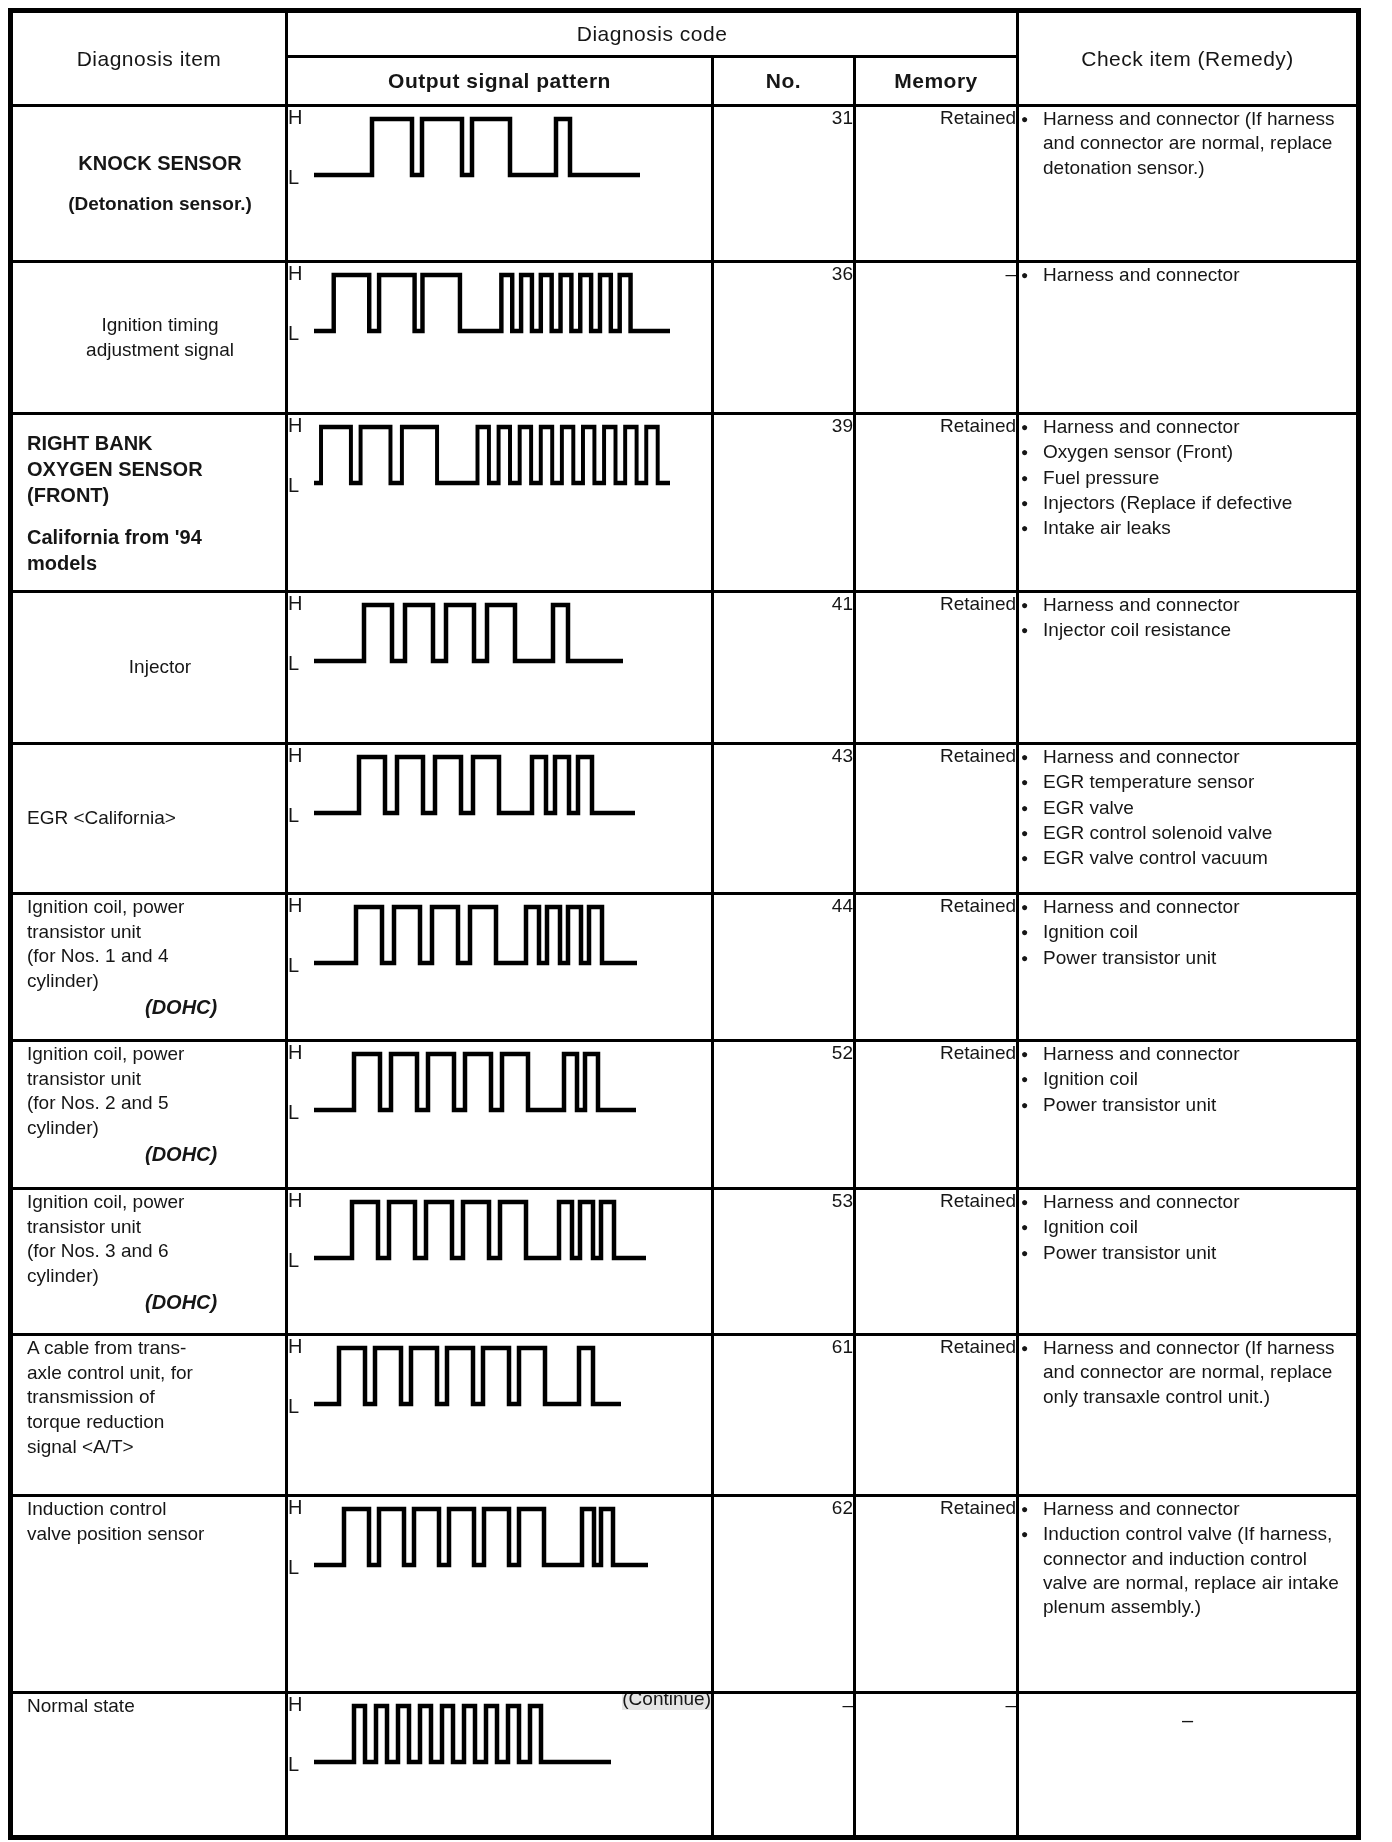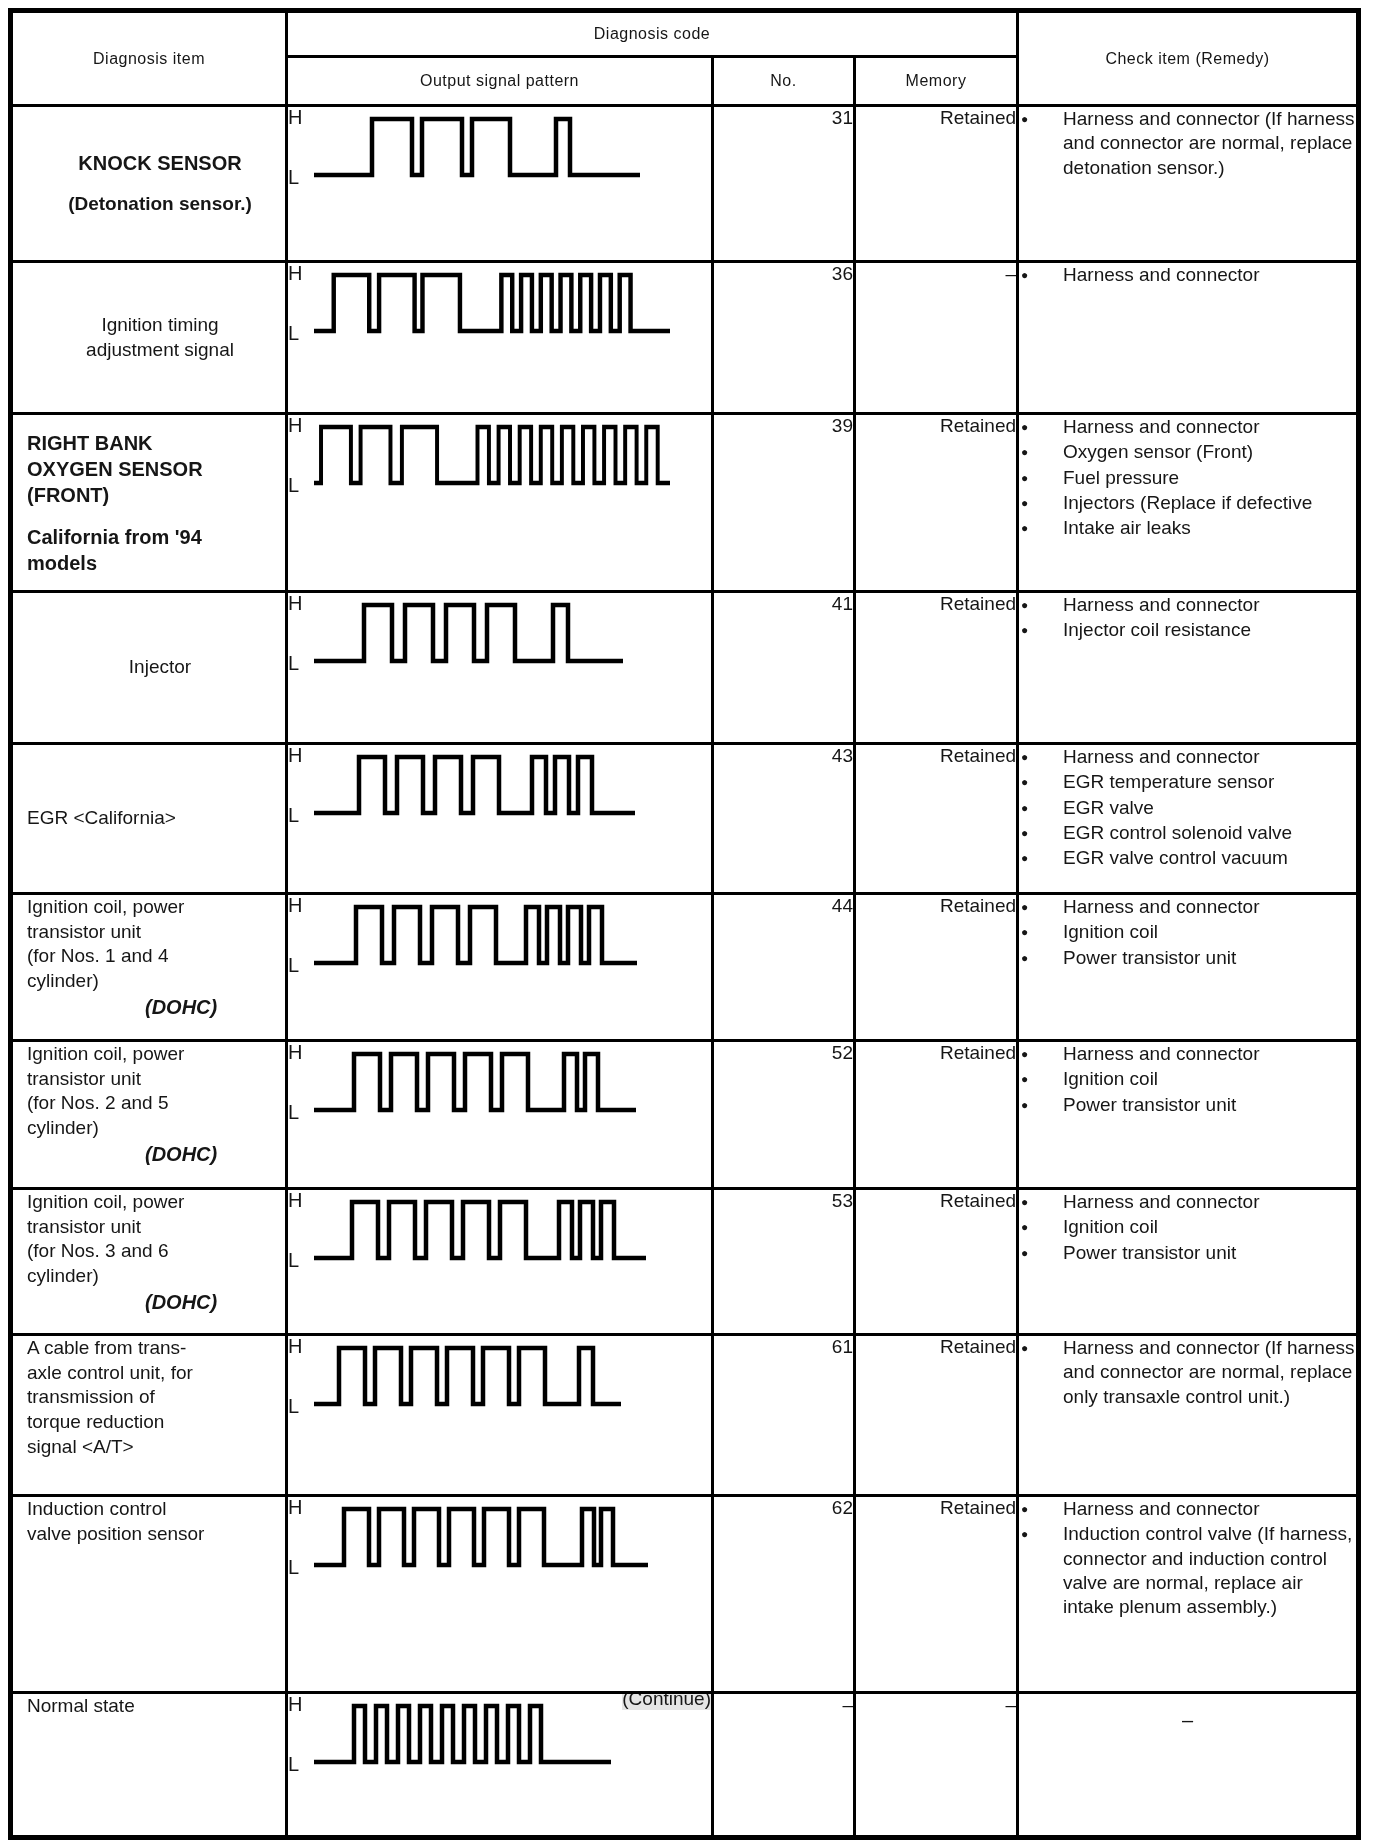--- a/index.html
+++ b/index.html
@@ -14,24 +14,24 @@
     border-collapse:collapse;table-layout:fixed;width:1348px;
     border:5px solid #000;
   }
   table.diag td{
     border:3px solid #000;vertical-align:top;overflow:hidden;
     padding:0;
   }
   
   tr.hrow1 td, tr.hrow2 td{
     text-align:center;vertical-align:middle;
-    font-size:16px;letter-spacing:0.5px;
+    font-size:21px;letter-spacing:0.5px;
   }
   tr.hrow1 td{height:42px;}
-  tr.hrow2 td{height:46px;}
+  tr.hrow2 td{height:46px;font-weight:bold;}
   
   td.c-item{padding:12px 8px 8px 24px;font-size:19px;line-height:1.3;}
   td.c-item.v-mid{vertical-align:middle;}
   td.c-item.align-center{text-align:center;padding-left:8px;}
   .line{white-space:nowrap;margin-left:14px;}
   .line.bold{font-weight:bold;font-size:20px;}
   .line.indent{padding-left:118px;font-style:italic;}
   .line.gap{margin-top:16px;font-weight:bold;}
   
   td.c-wave{vertical-align:middle;padding:6px 4px 6px 14px;}
@@ -49,21 +49,21 @@
   td.c-no, td.c-mem{
     text-align:right;padding-top:14px;font-size:19px;vertical-align:top;
   }
   
   td.c-check{padding:12px 8px 8px 14px;font-size:19px;line-height:1.28;}
   td.c-check.dash-cell{text-align:center;padding-top:14px;font-size:20px;}
   .check-item{display:flex;margin-bottom:1px;}
   .check-item .bullet{
     flex:0 0 22px;font-size:12px;line-height:24px;padding-left:2px;
   }
-  .check-item .check-text{flex:1;margin-left:20px;}
+  .check-item .check-text{flex:1;}
 </style>
 </head>
 <body style="color: rgb(22, 22, 22); background: rgb(255, 255, 255);">
 
 <div class="sheet">
   <table class="diag">
     <colgroup>
       <col style="width:276px">
       <col style="width:426px">
       <col style="width:142px">

